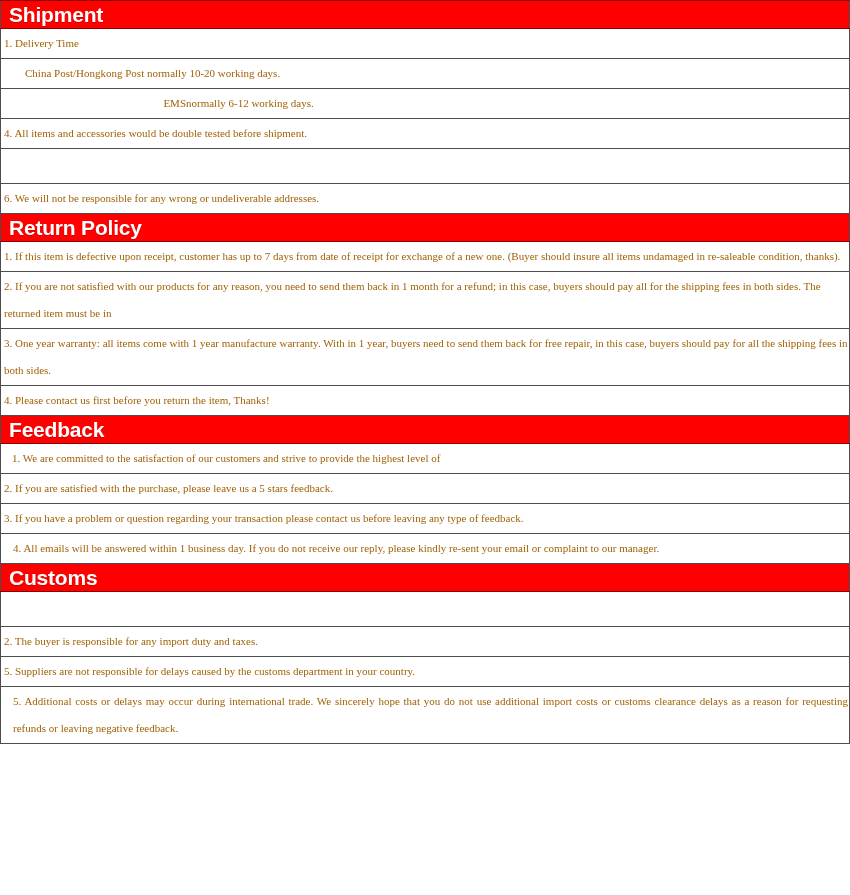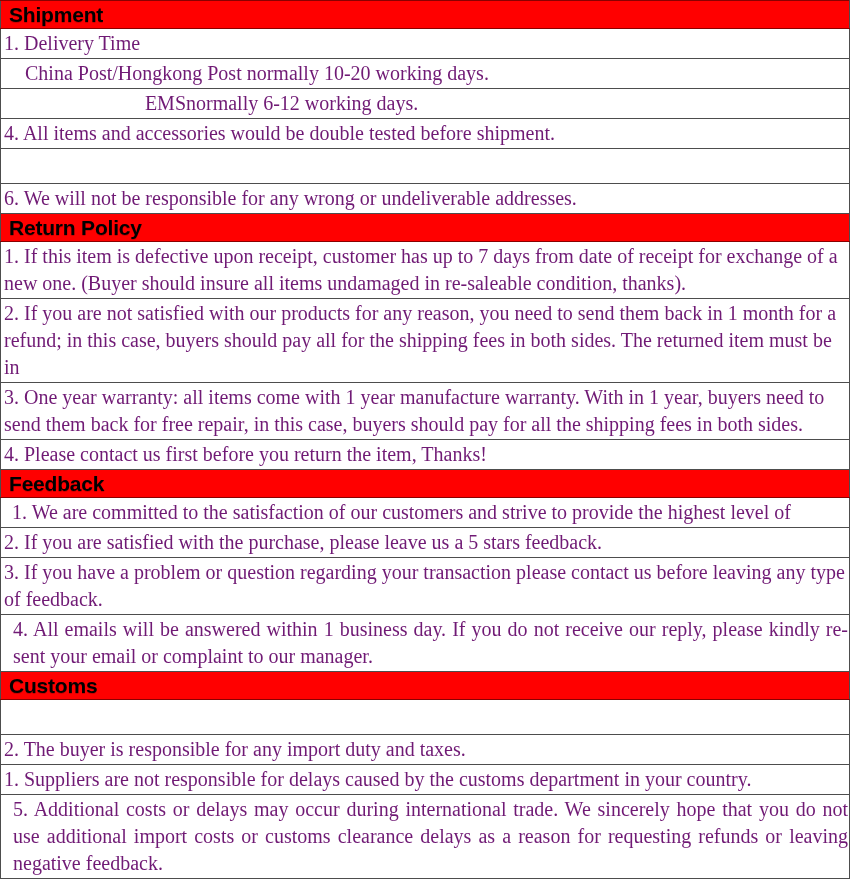--- a/index.html
+++ b/index.html
@@ -26,35 +26,35 @@
     vertical-align: middle;
   }
   
   .section-header td {
     background: #ff0000;
     border-top: 1px solid #8a0000;
     border-bottom: 1px solid #8a0000;
     padding: 0;
   }
   .section-header .hdr-label {
-    color: #000000;
+    color: #ffffff;
     font-family: "Liberation Sans", "DejaVu Sans", sans-serif;
     font-weight: bold;
     font-size: 21px;
     line-height: 27px;
     padding: 0 0 0 8px;
     letter-spacing: -0.2px;
     text-shadow: 0 1px 0 rgba(120,0,0,0.35);
     white-space: nowrap;
   }
   
   .body-row td {
-    font-size: 20px;
+    font-size: 11px;
     line-height: 27px;
-    color: #701a75;
+    color: #a16207;
     margin-left: 28px;
   }
   .cell-text {
     padding: 1px 1px 1px 3px;
   }
   .indent-1 { padding-left: 24px; }
   .indent-sm { padding-left: 11px; font-family: Liberation Serif, serif; }
   .justify { text-align: justify; text-align-last: left; padding-left: 12px; }
   .spacer-cell { height: 32px; }
   .nowrap { white-space: nowrap; }
@@ -195,21 +195,21 @@
 
     <tr class="body-row">
       <td>
         <div class="cell-text">2. The buyer is responsible for any import duty and taxes.</div>
       </td>
     </tr>
 
 
     <tr class="body-row">
       <td>
-        <div class="cell-text">1. Suppliers are not responsible for delays caused by the customs department in your country.</div>
+        <div class="cell-text">5. Suppliers are not responsible for delays caused by the customs department in your country.</div>
       </td>
     </tr>
 
     <tr class="body-row">
       <td>
         <div class="cell-text justify">5. Additional costs or delays may occur during international trade. We sincerely hope that you do not use additional import costs or customs clearance delays as a reason for requesting refunds or leaving negative feedback.</div>
       </td>
     </tr>
 
   </tbody>

